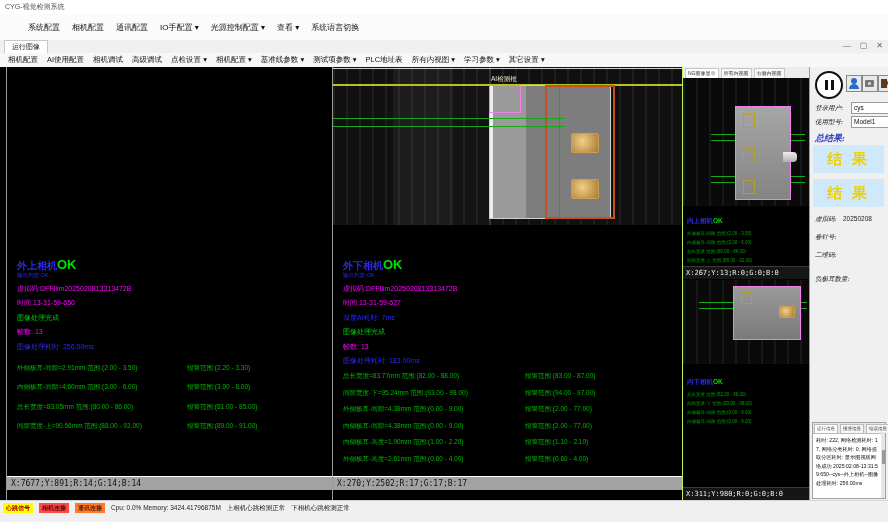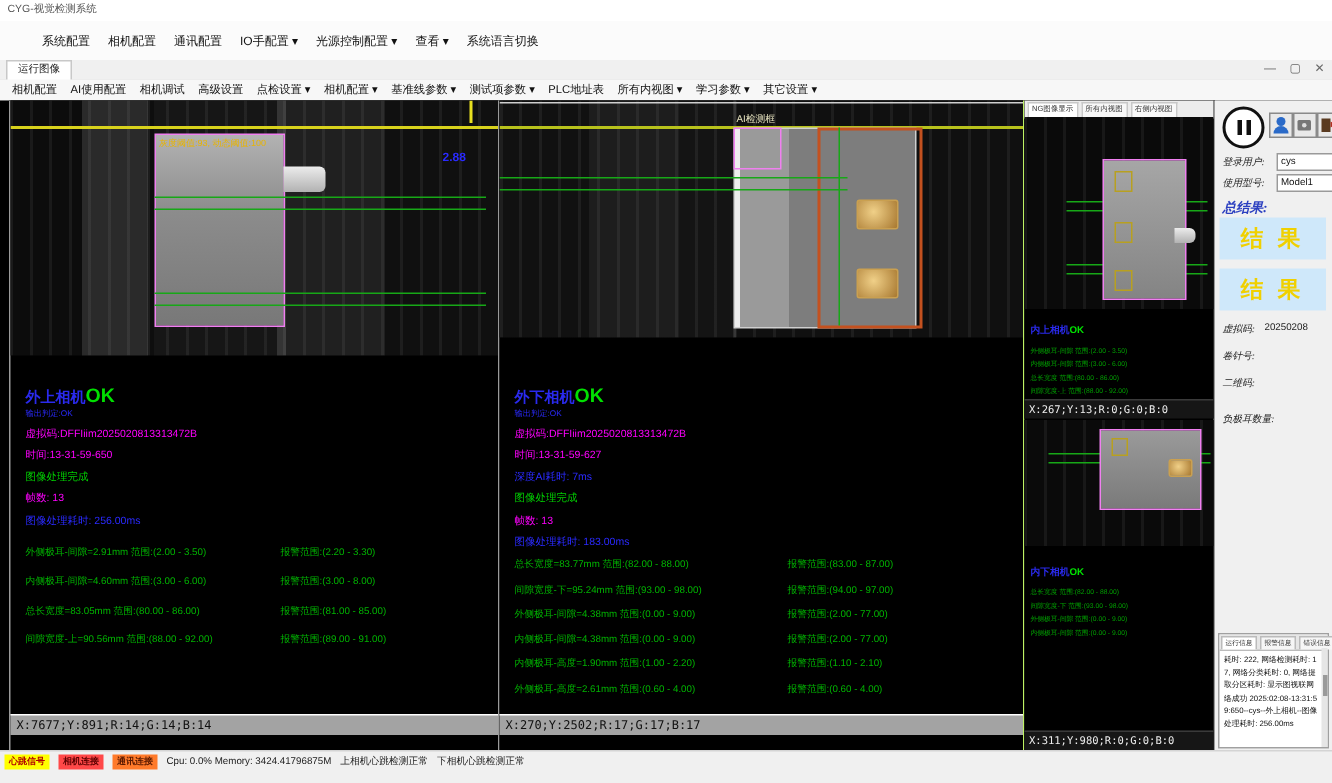--- a/index.html
+++ b/index.html
@@ -16,21 +16,21 @@
   .tabbar{position:absolute;top:40px;left:0;right:0;height:13px;background:#f0f0f0;border-bottom:1px solid #cfcfcf;}
   .tab{position:absolute;left:4px;bottom:-1px;height:12px;padding:0 7px;background:#ffffff;
     border:1px solid #c8c8c8;border-bottom:1px solid #fff;font-size:7px;line-height:12px;color:#222;}
   .winctl{position:absolute;right:5px;top:1px;display:flex;gap:9px;font-size:8px;color:#666;}
   .toolbar{position:absolute;top:53px;left:0;right:0;height:14px;background:#f7f7f7;border-bottom:1px solid #cccccc;
     display:flex;align-items:center;gap:9px;padding-left:8px;font-size:7.5px;color:#111;white-space:nowrap;}
   
   .main{position:absolute;top:67px;left:0;right:0;height:433px;background:#000;}
   .panel{position:absolute;top:0;height:433px;background:#000;}
   #left-panel{left:6px;width:325px;border-left:1px solid #9a9a9a;border-right:1px solid #9a9a9a;}
-  #mid-panel{left:333px;width:349px;border-right:1px solid #bef264;}
+  #mid-panel{left:333px;width:349px;border-right:3px solid #bef264;}
   #right-col{left:683px;width:126px;border-right:1px solid #9a9a9a;}
   #ctrl-panel{left:810px;right:0;background:#f0f0f0;}
   .img{position:absolute;left:0;right:0;overflow:hidden;background:#0c0c0c;}
   .texture{position:absolute;inset:0;
     background:repeating-linear-gradient(90deg,rgba(255,255,255,.06) 0 2px,transparent 2px 13px);}
   .yline{position:absolute;left:0;right:0;height:2px;background:#d8d21c;}
   .wline{position:absolute;left:0;right:0;height:1px;background:#cfcfcf;}
   .gl{position:absolute;height:1px;background:#17a817;}
   .gv{position:absolute;width:1px;background:#17a817;}
   .part{position:absolute;border:1px solid #f080f0;}
@@ -123,49 +123,34 @@
       <span>—</span>
       <span>▢</span>
       <span>✕</span>
     </div>
   </div>
 
   <div class="toolbar">
     <span>相机配置</span>
     <span>AI使用配置</span>
     <span>相机调试</span>
-    <span>高级设置</span>
+    <span>高级调试</span>
     <span>点检设置 ▾</span>
     <span>相机配置 ▾</span>
     <span>基准线参数 ▾</span>
     <span>测试项参数 ▾</span>
     <span>PLC地址表</span>
     <span>所有内视图 ▾</span>
     <span>学习参数 ▾</span>
     <span>其它设置 ▾</span>
   </div>
 
   <div class="main">
 
     <div class="panel" id="left-panel">
-      <div class="img" id="left-img" style="top:0;height:170px;
-           background:linear-gradient(90deg,#0c0c0c 0 48px,#2a2a2a 48px 92px,#0e0e0e 92px 96px,#161616 96px 178px,#343434 178px 184px,#202020 184px 250px,#101010 250px 325px);">
-        <div class="texture"></div>
-        <div class="yline" style="top:17px;"></div>
-        <div style="position:absolute;left:306px;top:0;width:2px;height:15px;background:#e8e020;"></div>
-        <div class="part" style="left:96px;top:22px;width:85px;height:127px;background:linear-gradient(180deg,#b2b2b2,#8c8c8c 40%,#787878);">
-          <div class="thresh" style="left:2px;top:1px;">灰度阈值:93, 动态阈值:100</div>
-        </div>
-        <div class="conn" style="left:182px;top:44px;width:28px;height:17px;"></div>
-        <div class="gl" style="left:96px;right:8px;top:64px;"></div>
-        <div class="gl" style="left:96px;right:8px;top:72px;"></div>
-        <div class="gl" style="left:96px;right:8px;top:128px;"></div>
-        <div class="gl" style="left:96px;right:8px;top:136px;"></div>
-        <div class="blue-val" style="left:288px;top:33px;">2.88</div>
-      </div>
       <div class="info" style="top:188px;">
         <div>
           <span class="cam-title">外上相机</span><span class="ok">OK</span>
         </div>
         <div class="judge">输出判定:OK</div>
         <div class="ln m">虚拟码:DFFIiim2025020813313472B</div>
         <div class="ln m">时间:13-31-59-650</div>
         <div class="ln g">图像处理完成</div>
         <div class="ln m">帧数: 13</div>
         <div class="ln b">图像处理耗时: 256.00ms</div>

